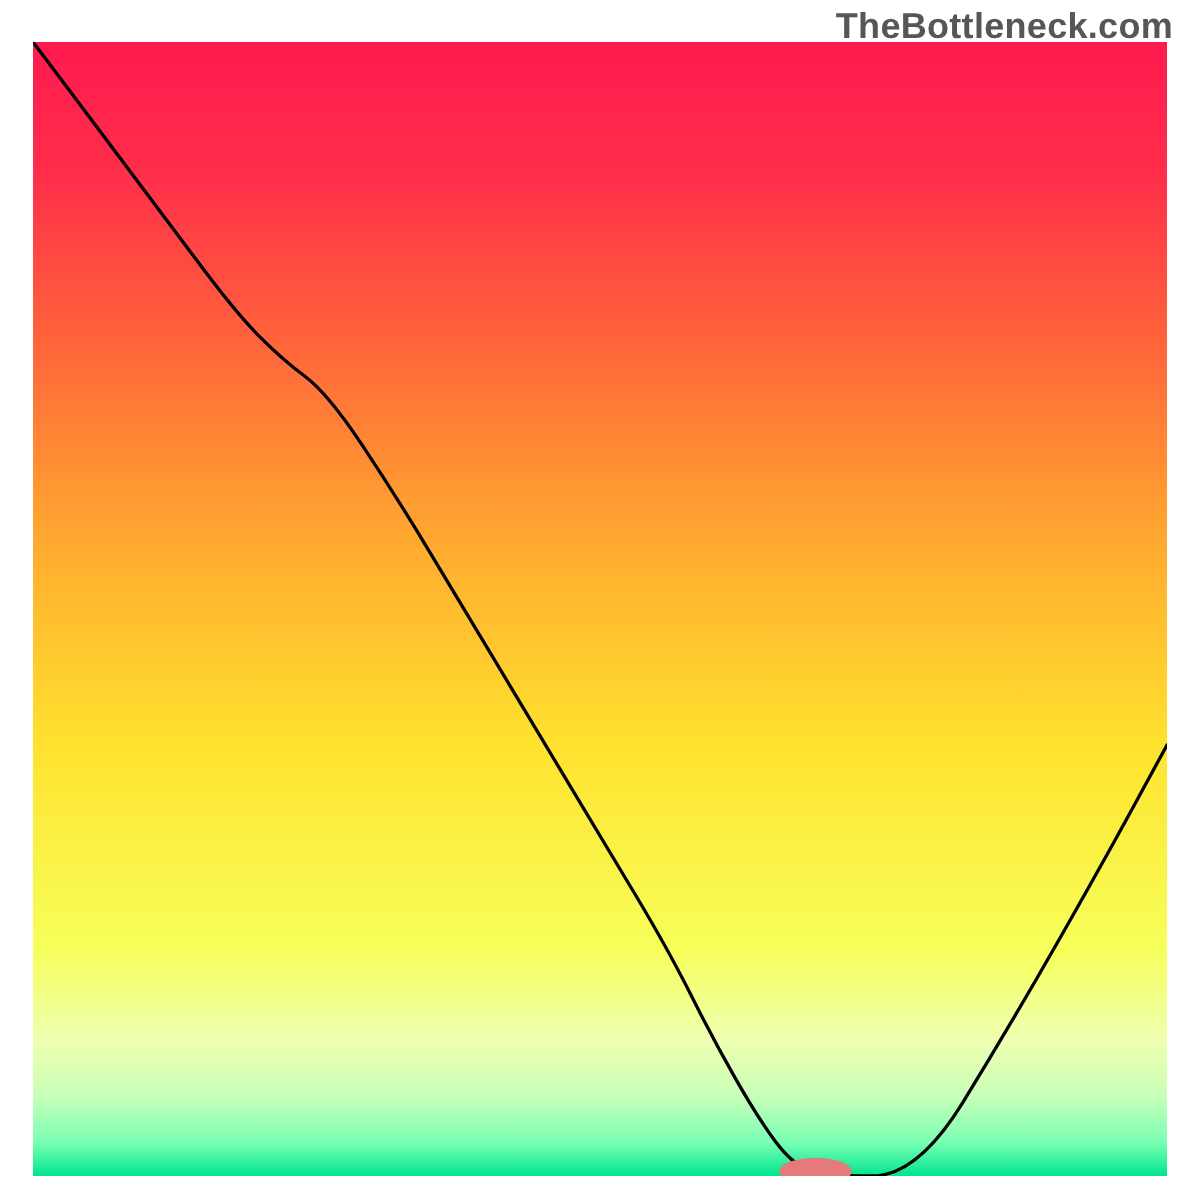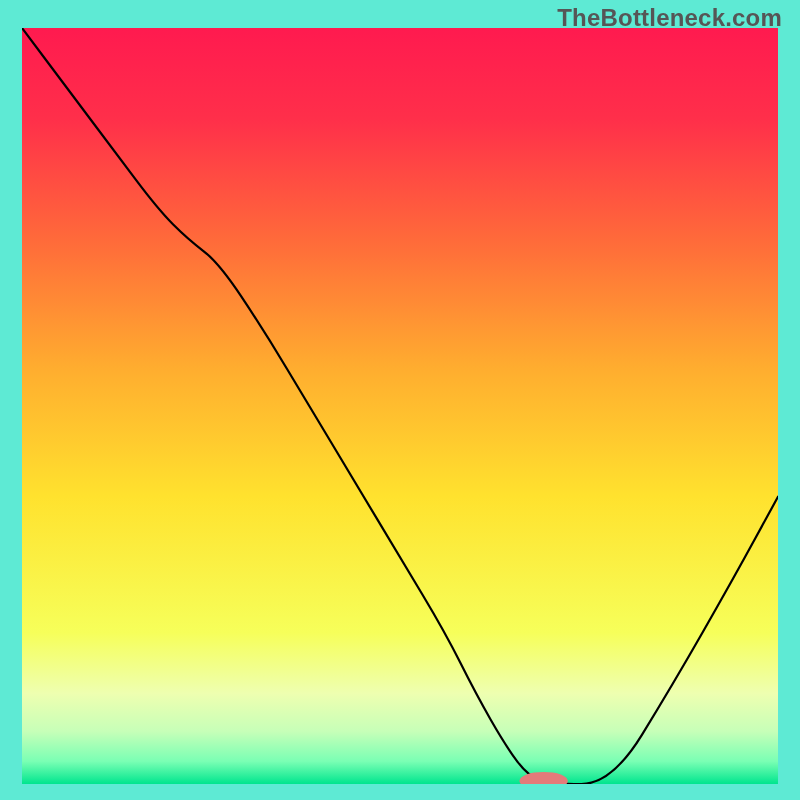--- a/index.html
+++ b/index.html
@@ -7,21 +7,21 @@
     padding: 0;
     width: 800px;
     height: 800px;
     background: #000000;
     overflow: hidden;
   }
   .frame {
     position: relative;
     width: 800px;
     height: 800px;
-    background: #5eead4;
+    background: #ffffff;
   }
   .watermark {
     position: absolute;
     top: 4px;
     right: 18px;
     font-family: Arial, Helvetica, sans-serif;
     font-size: 24px;
     font-weight: 600;
     color: #565656;
     letter-spacing: 0.2px;

